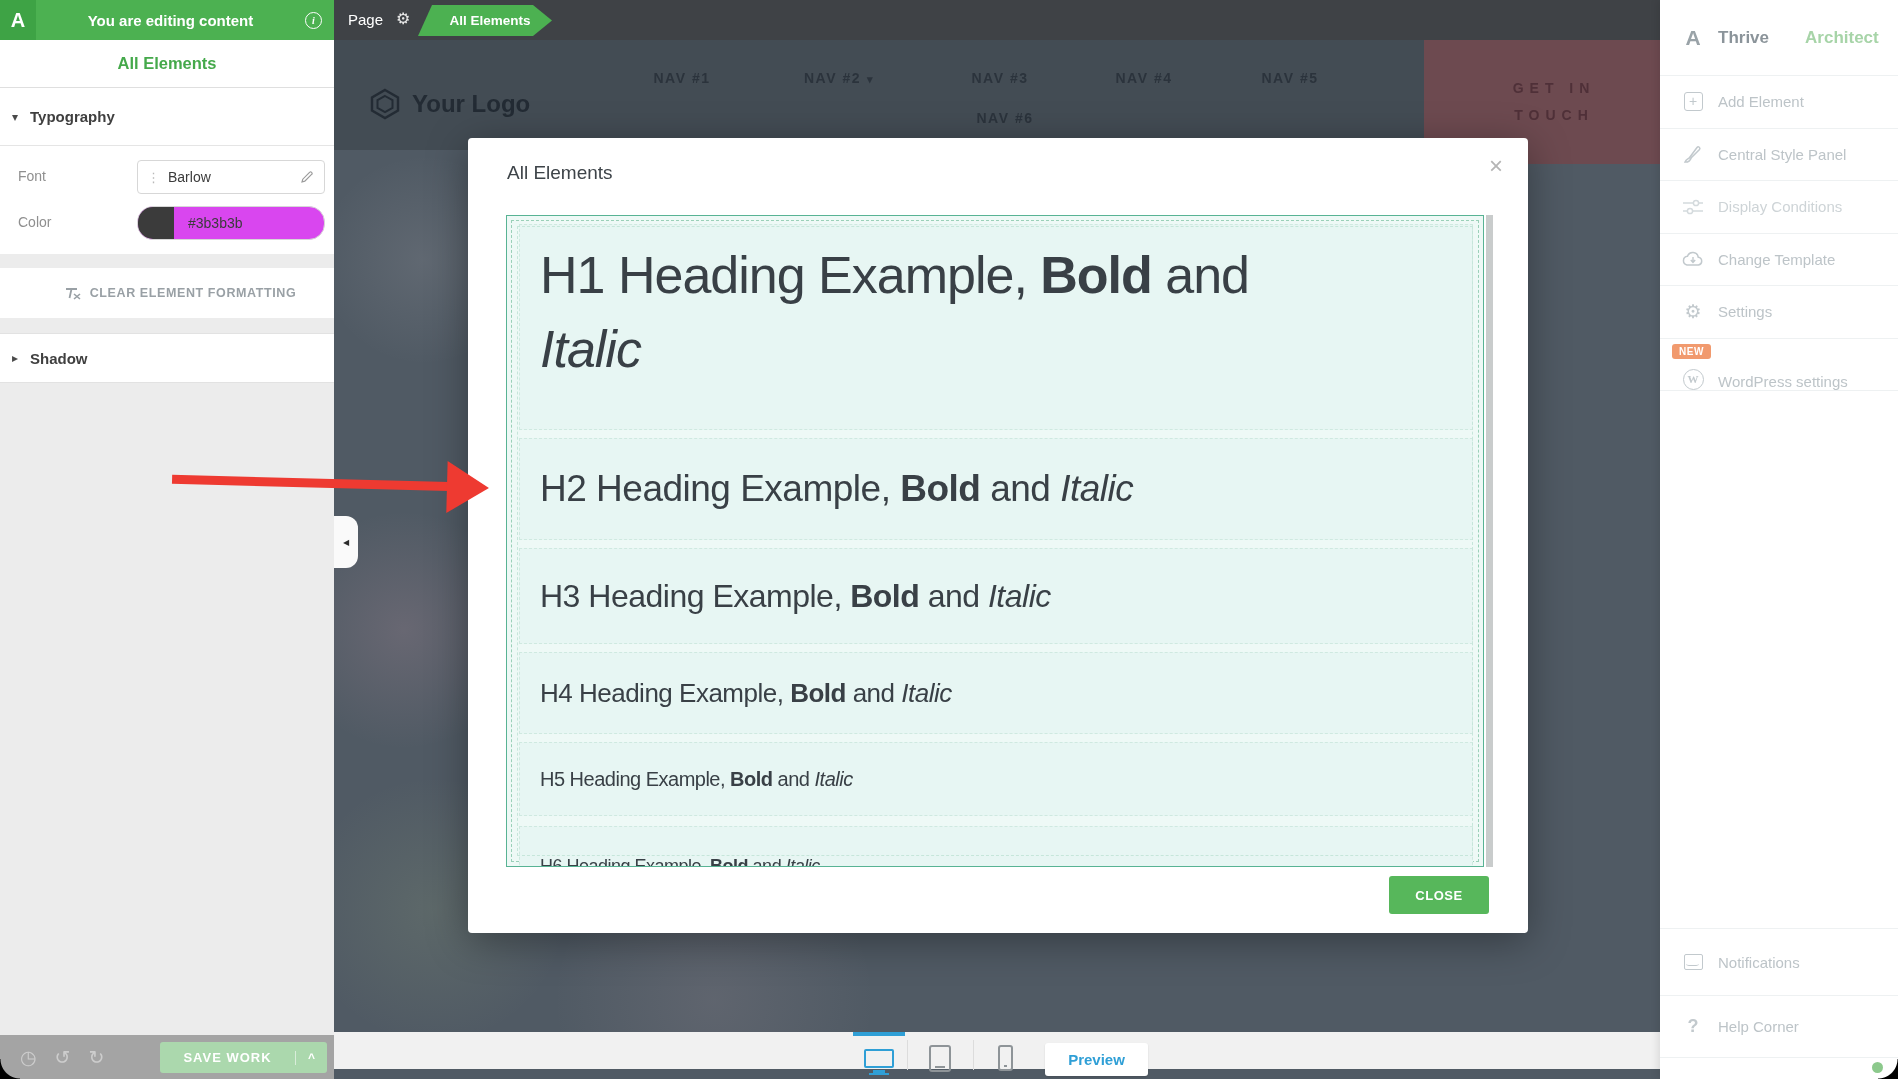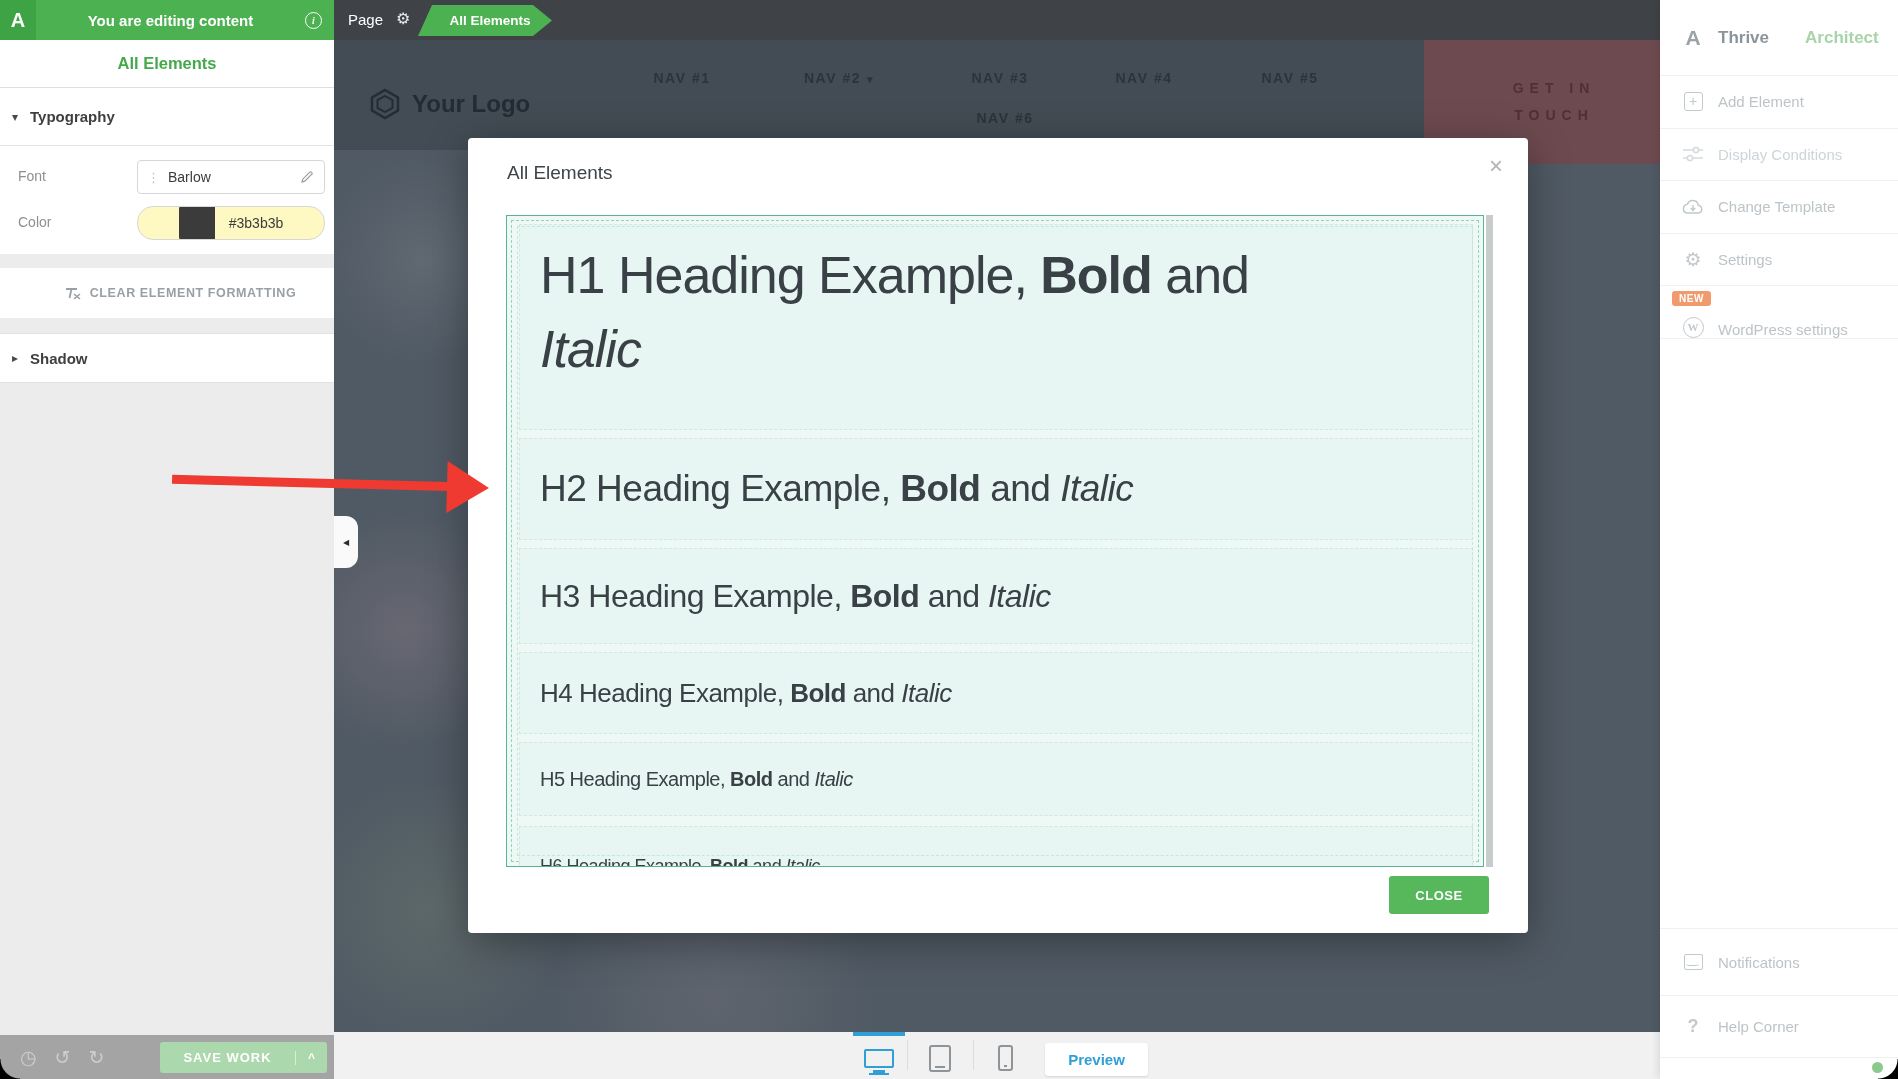--- a/index.html
+++ b/index.html
@@ -52,21 +52,21 @@
   #typo-card { top:88px; height:58px; border-bottom:1px solid #e5e5e5; display:flex; align-items:center; cursor:pointer; }
   #typo-card .caret, #shadow-card .caret { width:30px; text-align:center; font-size:12px; color:#4a4a4a; }
   .section-label { font-size:15px; font-weight:700; color:#3f3f3f; }
   #fields-card { top:146px; height:108px; }
   .field-label { position:absolute; left:18px; font-size:14px; color:#8f8f8f; }
   #font-input { position:absolute; left:137px; top:14px; width:188px; height:34px; border:1px solid #d7d7d7;
     border-radius:4px; background:#fff; display:flex; align-items:center; cursor:pointer; }
   #font-input .grip { color:#b9b9b9; font-size:13px; margin:0 8px 0 9px; }
   #font-input .font-value { font-size:14px; color:#3b3b3b; flex:1; }
   #color-input { position:absolute; left:137px; top:60px; width:188px; height:34px; border:1px solid #d7d7d7;
-    border-radius:16px; background:#fef9c3; display:flex; align-items:center; overflow:hidden; cursor:pointer;justify-content:center; }
+    border-radius:16px; background:#d946ef; display:flex; align-items:center; overflow:hidden; cursor:pointer; }
   #color-swatch { width:36px; height:34px; background:#3b3b3b; border-radius:3px 0 0 3px; }
   #color-value { font-size:14px; color:#3b3b3b; margin-left:14px; }
   #clear-card { top:268px; height:50px; display:flex; align-items:center; justify-content:center; gap:9px; cursor:pointer;padding-left:26px; }
   #clear-card span { font-size:12.5px; font-weight:700; letter-spacing:.6px; color:#99a0a5; }
   #shadow-card { top:333px; height:50px; border-top:1px solid #e2e2e2; border-bottom:1px solid #e2e2e2;
     display:flex; align-items:center; cursor:pointer; }
 
   
   #collapse-handle { position:absolute; left:334px; top:516px; width:24px; height:52px; background:#fafafa;
     border-radius:0 12px 12px 0; z-index:35; display:flex; align-items:center; justify-content:center; cursor:pointer; }
@@ -77,21 +77,21 @@
     display:flex; align-items:center; }
   .hist-icon { color:#cdcdcd; font-size:19px; margin-left:18px; cursor:pointer; }
   .hist-icon:first-child { margin-left:20px; }
   #save-btn { position:absolute; left:160px; top:7px; width:167px; height:31px; background:#abd8ad; border-radius:3px;
     display:flex; align-items:center; cursor:pointer; }
   #save-btn .save-label { flex:1; text-align:center; color:#fff; font-size:13px; font-weight:700; letter-spacing:1px; }
   #save-btn .save-caret { width:32px; text-align:center; color:#fff; font-size:12px; font-weight:700;
     border-left:1px solid rgba(255,255,255,.55); }
 
   
-  #footer-center { position:absolute; left:334px; top:1032px; width:1326px; height:47px; background:#f1f1f1; z-index:30; }
+  #footer-center { position:absolute; left:334px; top:1032px; width:1326px; height:37px; background:#f1f1f1; z-index:30; }
   #device-indicator { position:absolute; left:519px; top:0; width:52px; height:4px; background:#2f9fd6; }
   .device { position:absolute; top:10px; width:52px; height:32px; display:flex; align-items:center; justify-content:center; cursor:pointer; }
   #dev-desktop { left:519px; } #dev-tablet { left:580px; } #dev-mobile { left:645px; }
   .vsep { position:absolute; top:8px; width:1px; height:30px; background:#dcdcdc; }
   .monitor { width:30px; height:19px; border:2px solid #2f9fd6; border-radius:2px; position:relative; }
   .monitor:after { content:""; position:absolute; left:7px; top:19px; width:12px; height:3px; background:#2f9fd6; }
   .monitor:before { content:""; position:absolute; left:3px; top:22px; width:20px; height:2px; background:#2f9fd6; }
   .tablet { width:22px; height:27px; border:2px solid #8e9498; border-radius:3px; position:relative; }
   .tablet:after { content:""; position:absolute; left:4px; bottom:2px; width:10px; height:2px; background:#8e9498; }
   .phone { width:15px; height:26px; border:2px solid #8e9498; border-radius:3px; position:relative; }
@@ -323,20 +323,28 @@
       <span class="brand-icon">A</span>
       <span class="brand-name"><span class="brand-prefix">Thrive</span><span class="brand-suffix">Architect</span></span>
     </div>
 
     <div class="sb-item">
       <span class="sb-icon">
           <span class="plus-square">+</span>
         </span>
       <span class="sb-label">Add Element</span>
     </div>
+    <div class="sb-item">
+      <span class="sb-icon">
+        <svg width="22" height="22" viewBox="0 0 22 22">
+            <path d="M3 19 C4.5 15.5 6.5 16.5 8 14 L15 4.5 A1.6 1.6 0 0 1 17.5 6.5 L10 14 C8 16 9 17.5 5.5 19 Z" fill="none" stroke="#c2c9cd" stroke-width="1.5"></path>
+          </svg>
+      </span>
+      <span class="sb-label">Central Style Panel</span>
+    </div>
     <div class="sb-item lighter">
       <span class="sb-icon">
         <svg width="22" height="18" viewBox="0 0 22 18">
             <path d="M1 5 H21 M1 13 H21" stroke="#d4dadd" stroke-width="1.5"></path>
             <circle cx="14" cy="5" r="2.6" fill="#fff" stroke="#d4dadd" stroke-width="1.5"></circle>
             <circle cx="8" cy="13" r="2.6" fill="#fff" stroke="#d4dadd" stroke-width="1.5"></circle>
           </svg>
       </span>
       <span class="sb-label">Display Conditions</span>
     </div>

